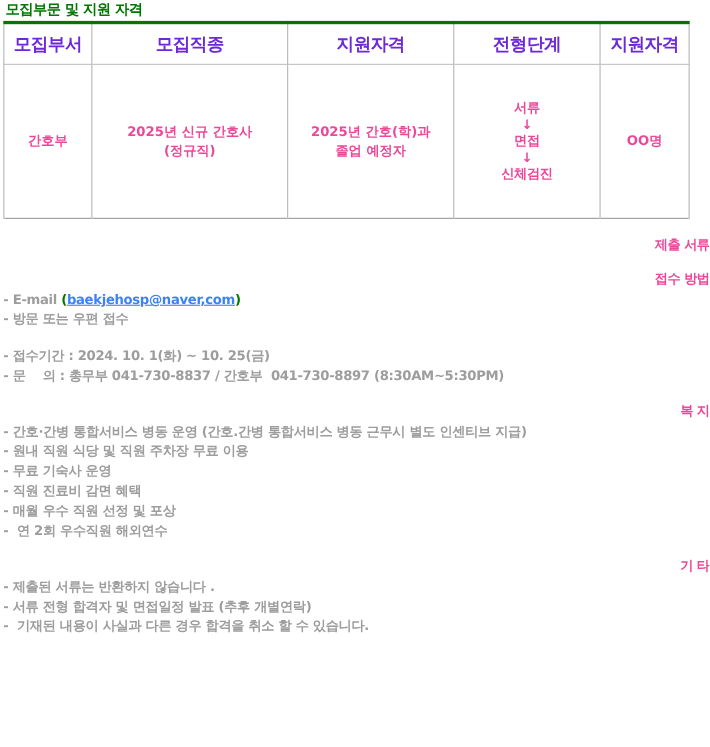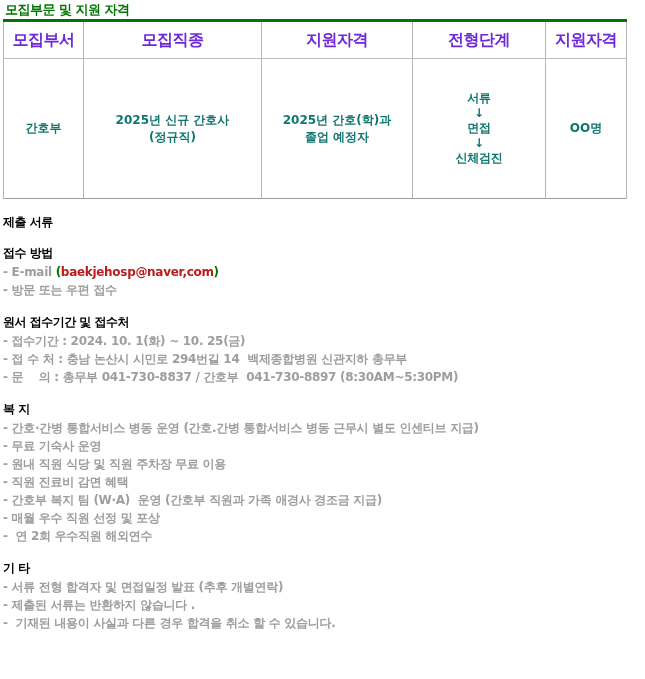--- a/index.html
+++ b/index.html
@@ -41,39 +41,41 @@
   table.recruit th {
     color: #6d28d9;
     height: 38px;
     border-bottom: 1px solid #c0c0c0;
     font-size: 16px;
     letter-spacing: -0.5px;
   }
   table.recruit td {
     height: 140px;
     line-height: 17px;
-    color: #0f766e;
+    color: #ec4899;
   }
   td.qual { color: #ff0000; }
   .steps div { line-height: 15px; }
 
   .section { margin-top: 15px; }
   .section-heading {
-    color: #000000;
+    color: #ec4899;
     line-height: 16px;
     margin-bottom: 2px;
     letter-spacing: -0.5px;
+    text-align: right;
   }
   .list-line, .line {
     line-height: 18px;
     white-space: pre-wrap;
     letter-spacing: -0.3px;
   }
   a.email {
-    color: #b91c1c;
+    color: #3b82f6;
+    text-decoration: underline;
     cursor: pointer;
   }
   .paren { color: #007700; }
 </style>
 </head>
 <body>
 
 <div class="page">
 
   <div class="title">모집부문 및 지원 자격</div>
@@ -126,43 +128,40 @@
       </div>
   </div>
 
   <div class="section">
     <div class="section-heading">접수 방법</div>
     <div class="line"><span>- E-mail </span><span class="paren">(</span><a class="email">baekjehosp@naver,com</a><span class="paren">)</span></div>
     <div class="line">- 방문 또는 우편 접수</div>
   </div>
 
   <div class="section">
-    <div class="section-heading">원서 접수기간 및 접수처</div>
     <div>
         <div class="list-line">- 접수기간 : 2024. 10. 1(화) ~ 10. 25(금)</div>
-        <div class="list-line">- 접 수 처 : 충남 논산시 시민로 294번길 14  백제종합병원 신관지하 총무부</div>
         <div class="list-line">- 문    의 : 총무부 041-730-8837 / 간호부  041-730-8897 (8:30AM~5:30PM)</div>
       </div>
   </div>
 
   <div class="section">
     <div class="section-heading">복 지</div>
     <div>
         <div class="list-line">- 간호·간병 통합서비스 병동 운영 (간호.간병 통합서비스 병동 근무시 별도 인센티브 지급)</div>
+        <div class="list-line">- 원내 직원 식당 및 직원 주차장 무료 이용</div>
         <div class="list-line">- 무료 기숙사 운영</div>
-        <div class="list-line">- 원내 직원 식당 및 직원 주차장 무료 이용</div>
         <div class="list-line">- 직원 진료비 감면 혜택</div>
-        <div class="list-line">- 간호부 복지 팀 (W·A)  운영 (간호부 직원과 가족 애경사 경조금 지급)</div>
         <div class="list-line">- 매월 우수 직원 선정 및 포상</div>
         <div class="list-line">-  연 2회 우수직원 해외연수</div>
       </div>
   </div>
 
   <div class="section">
     <div class="section-heading">기 타</div>
     <div>
+        <div class="list-line">- 제출된 서류는 반환하지 않습니다 .</div>
         <div class="list-line">- 서류 전형 합격자 및 면접일정 발표 (추후 개별연락)</div>
-        <div class="list-line">- 제출된 서류는 반환하지 않습니다 .</div>
         <div class="list-line">-  기재된 내용이 사실과 다른 경우 합격을 취소 할 수 있습니다.</div>
       </div>
   </div>
 
 </div>
 
 </body></html>

